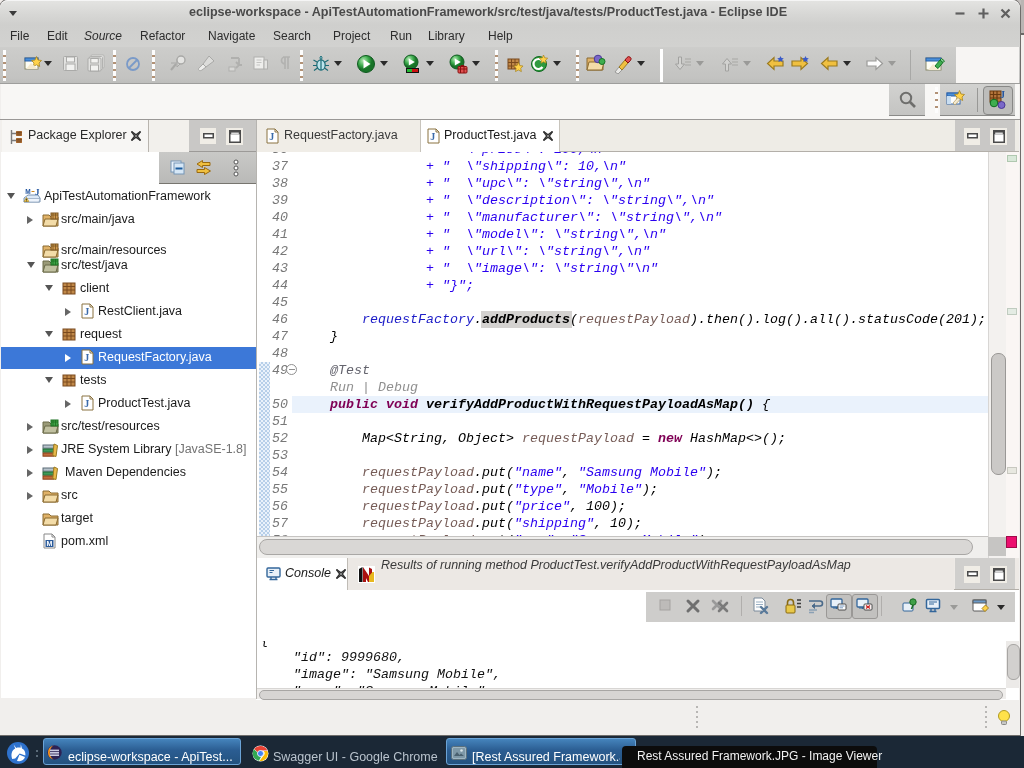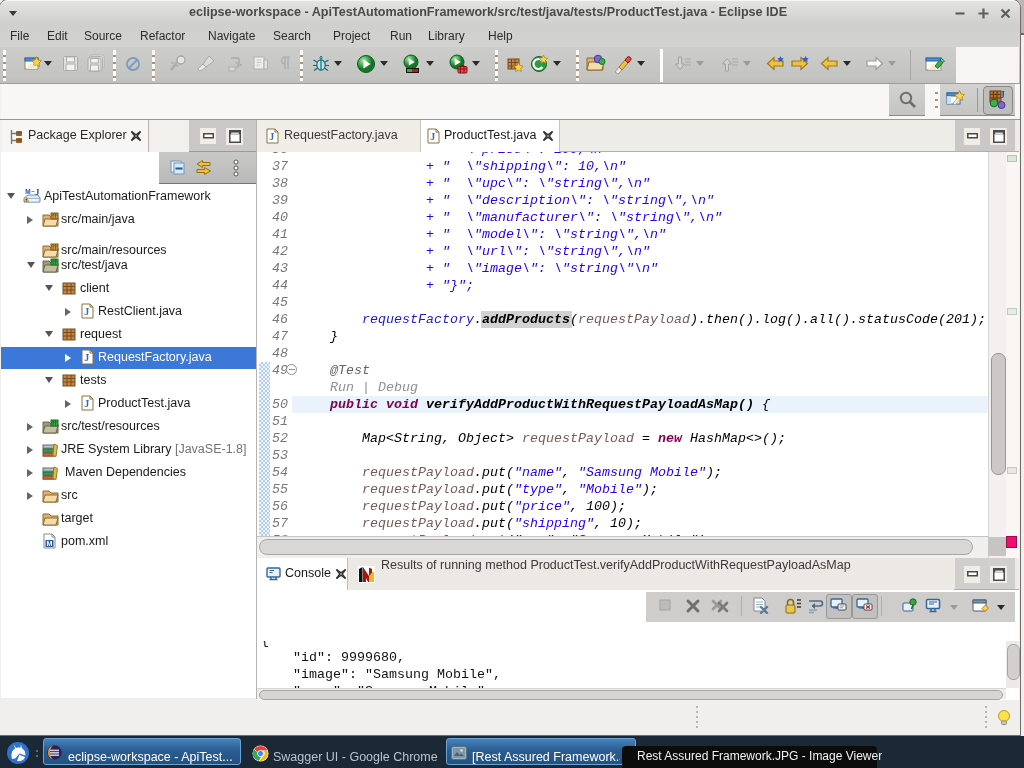--- a/index.html
+++ b/index.html
@@ -52,21 +52,21 @@
 #curline{position:absolute;left:36px;top:244px;width:696px;height:17px;background:#eaf2fc;}
 #rangebar{position:absolute;left:3px;top:210px;width:11px;height:206px;
  background:repeating-conic-gradient(#b7cfe9 0% 25%, #eaf2fb 0% 50%) 0 0/4px 4px;}
 
 #edhsb{position:absolute;left:0;top:416px;width:732px;height:22px;background:#f0efed;border-top:1px solid #c6c4c2;box-sizing:border-box;}
 #edhsb .thumb{position:absolute;left:3px;top:2px;width:712px;height:14px;background:#d9d7d5;border:1px solid #a9a7a5;border-radius:8px;}
 #edvsb{position:absolute;left:732px;top:32px;width:18px;height:406px;background:#f3f1ef;border-left:1px solid #d8d6d4;box-sizing:border-box;}
 #edvsb .thumb{position:absolute;left:2px;top:201px;width:13px;height:120px;background:#cbc9c7;border:1px solid #9a9896;border-radius:7px;}
 #edover{position:absolute;left:750px;top:32px;width:13px;height:406px;background:#faf6f4;}
 
-#console{position:absolute;left:256px;top:558px;width:763px;height:142px;background:#fff;}
+#console{position:absolute;left:256px;top:558px;width:763px;height:142px;background:#fff;font-style:italic;}
 #ctabs{position:absolute;left:0;top:0;width:763px;height:32px;background:#eeeae6;border-bottom:1px solid #b3afa9;box-sizing:border-box;}
 #ctab1{position:absolute;left:1px;top:0;width:91px;height:32px;background:#ffffff;border-right:1px solid #c0bcb6;box-sizing:border-box;}
 #ctab2{position:absolute;left:92px;top:0;width:606px;height:32px;background:#ece8e4;box-sizing:border-box;}
 #cbtns{position:absolute;left:699px;top:0;width:60px;height:31px;background:#d0cfcd;}
 #ctools{position:absolute;left:390px;top:34px;width:369px;height:30px;background:#cecdcb;}
 #cterm{position:absolute;left:4px;top:68px;font-size:12.6px;color:#111;white-space:nowrap;width:759px;overflow:hidden;}
 #ctext{position:absolute;left:0px;top:83px;width:750px;height:48px;overflow:hidden;}
 #ctextpre{position:absolute;left:5px;top:-9px;font-family:"Liberation Mono",monospace;font-size:13.333px;line-height:17px;white-space:pre;margin:0;color:#111;}
 #chsb{position:absolute;left:0;top:130px;width:750px;height:11px;background:#efedeb;border-top:1px solid #d8d6d4;box-sizing:border-box;}
 #chsb .thumb{position:absolute;left:3px;top:1px;width:742px;height:8px;background:#d7d5d3;border:1px solid #a8a6a4;border-radius:5px;}
@@ -105,21 +105,21 @@
  <svg class="abs" style="left:977px;top:6px;" width="13" height="13" viewBox="0 0 13 13">
       <path d="M1.5 6.5 H11.5 M6.5 1.5 V11.5" stroke="#5f5f5f" stroke-width="2.2"></path>
     </svg>
  <svg class="abs" style="left:1000px;top:7px;" width="11" height="11" viewBox="0 0 11 11">
       <path d="M1.5 1.5 L9.5 9.5 M9.5 1.5 L1.5 9.5" stroke="#5f5f5f" stroke-width="2.2"></path>
     </svg>
 </div>
 <div id="menubar">
  <div class="mi" style="left:10px;">File</div>
  <div class="mi" style="left:47px;">Edit</div>
- <div class="mi" style="left:84px;">Source</div>
+ <div class="mi" style="left:84px;font-style:italic;">Source</div>
  <div class="mi" style="left:140px;">Refactor</div>
  <div class="mi" style="left:208px;">Navigate</div>
  <div class="mi" style="left:273px;">Search</div>
  <div class="mi" style="left:333px;">Project</div>
  <div class="mi" style="left:390px;">Run</div>
  <div class="mi" style="left:428px;">Library</div>
  <div class="mi" style="left:488px;">Help</div>
 </div>
 <div id="toolbar"></div>
 <div id="tbwhite"></div>

